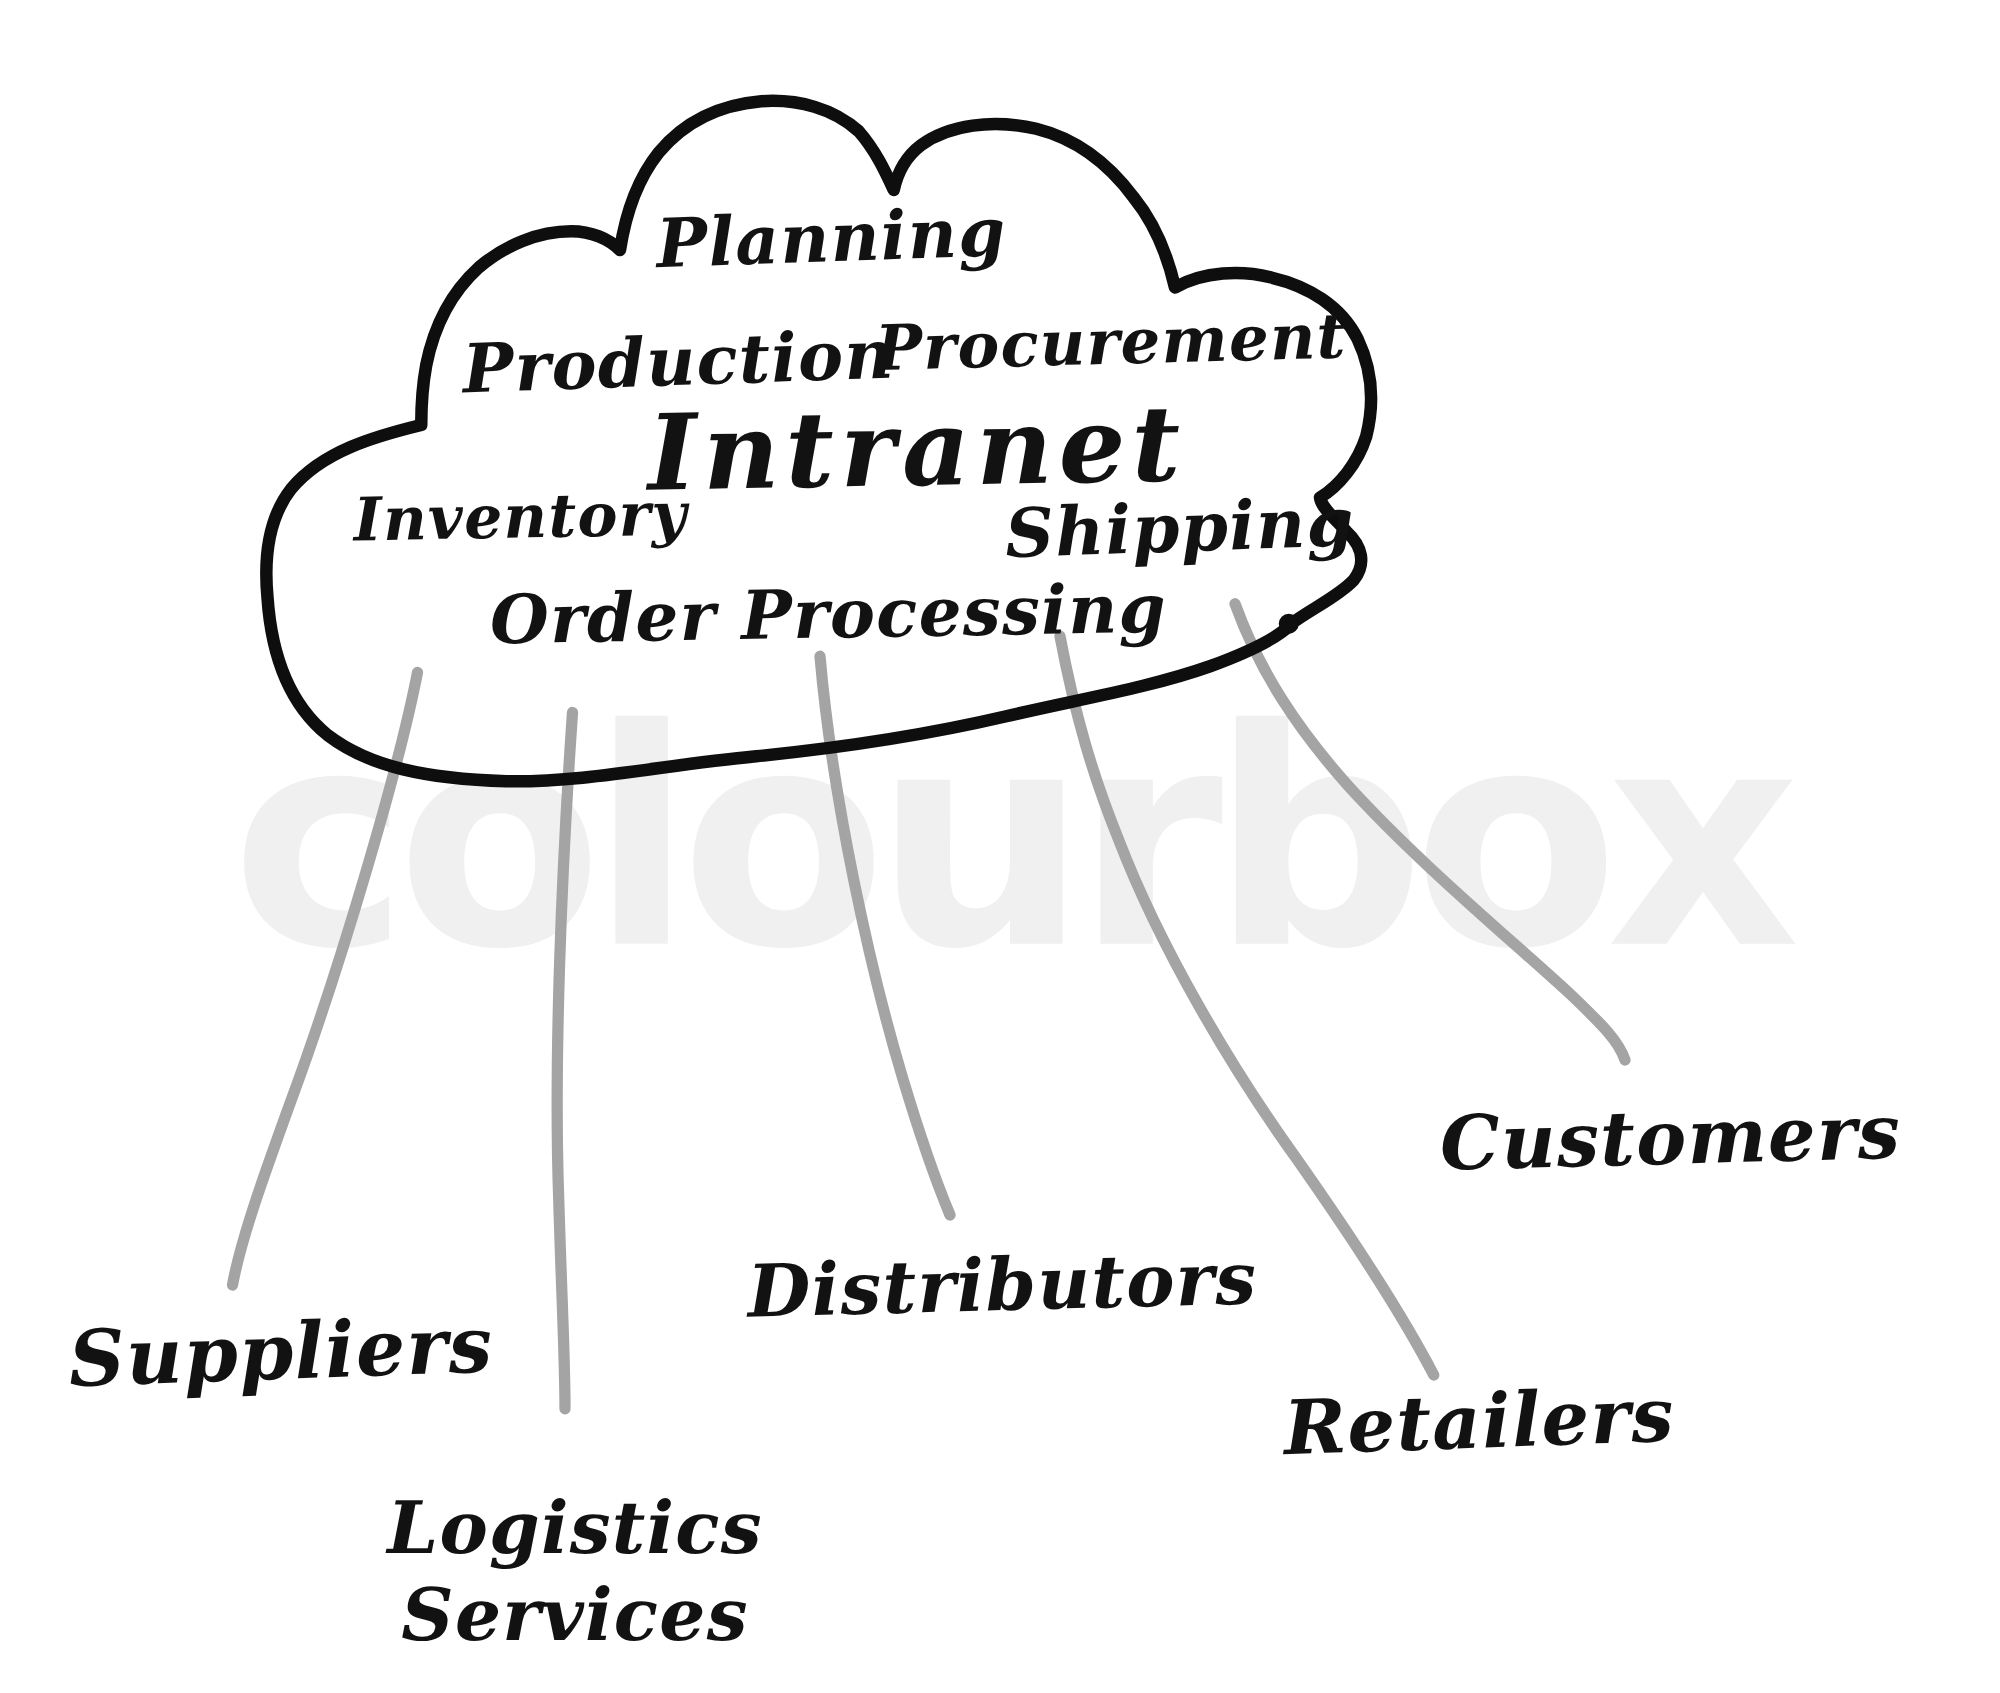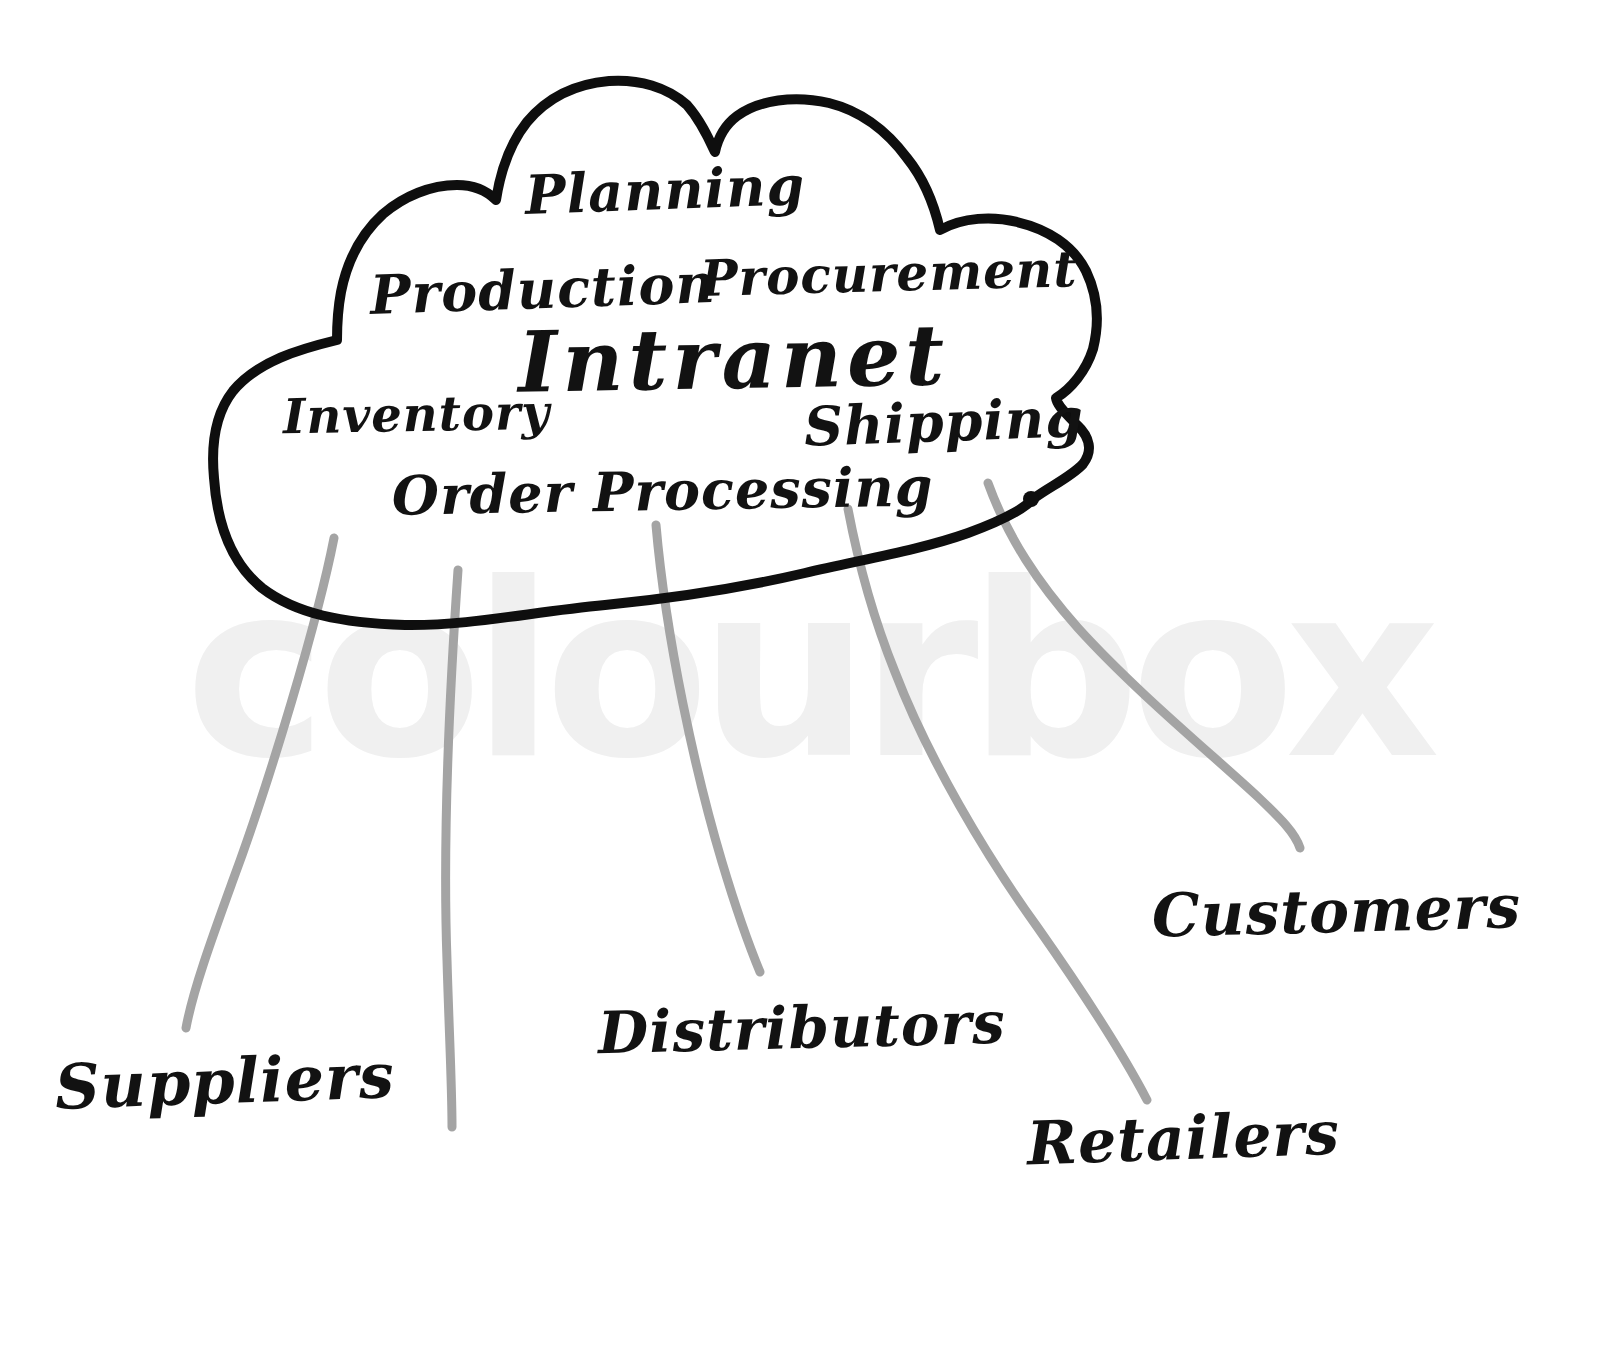--- a/index.html
+++ b/index.html
@@ -117,20 +117,22 @@
   <div class="hand intranet" style="left:518px;top:317px;transform:rotate(-1deg);">Intranet</div>
 
   <div class="hand term" style="left:283px;top:390px;font-size:48px;transform:rotate(-1deg);">Inventory</div>
 
   <div class="hand term" style="left:804px;top:395px;transform:rotate(-2deg);">Shipping</div>
 
   <div class="hand term" style="left:392px;top:464px;transform:rotate(-1deg);">Order Processing</div>
 
   <div class="hand entity" style="left:55px;top:1051px;transform:rotate(-2deg);">Suppliers</div>
 
+  <div class="hand entity" style="left:290px;top:1188px;width:340px;text-align:center;font-size:58px;line-height:1.2;">Logistics
+Services</div>
 
   <div class="hand entity" style="left:598px;top:999px;font-size:58px;transform:rotate(-1.5deg);">Distributors</div>
 
   <div class="hand entity" style="left:1027px;top:1108px;font-size:60px;transform:rotate(-2deg);">Retailers</div>
 
   <div class="hand entity" style="left:1152px;top:881px;font-size:60px;transform:rotate(-1.5deg);">Customers</div>
 
 </div>
 
 </body></html>

